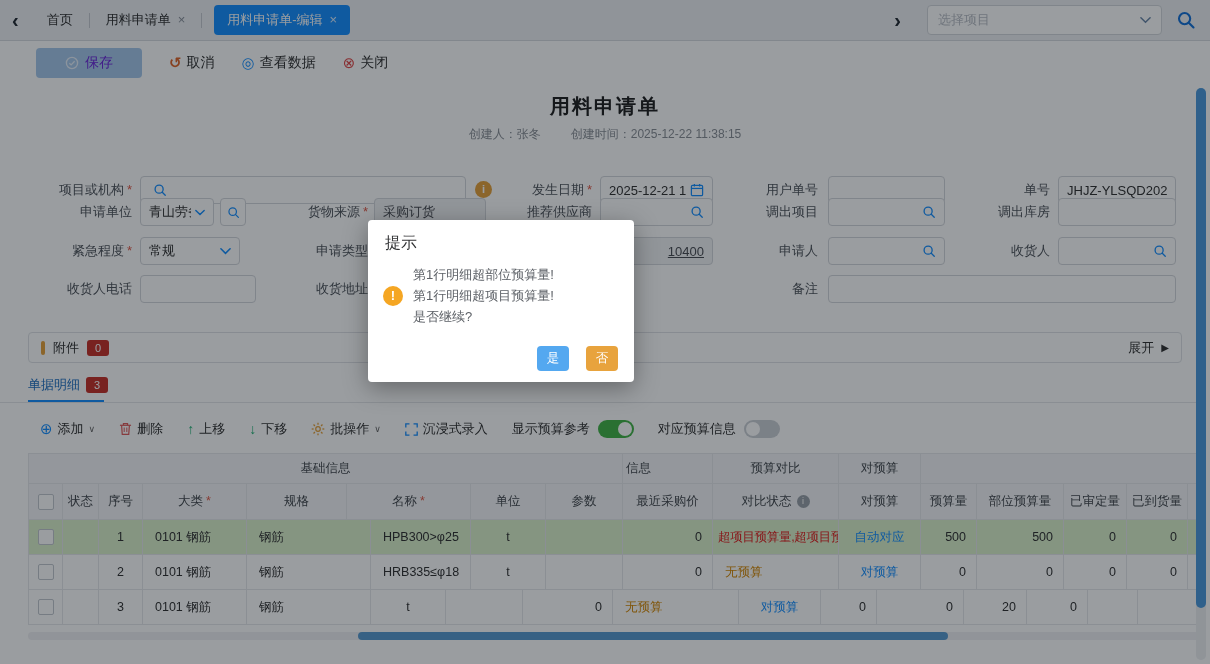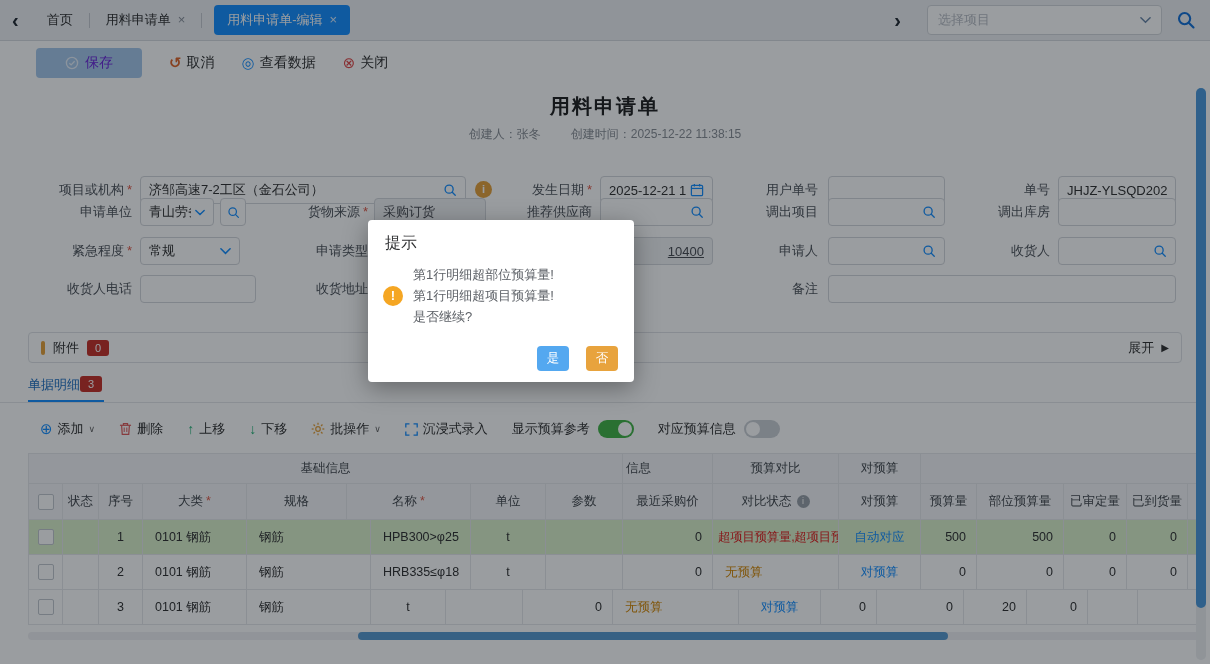--- a/index.html
+++ b/index.html
@@ -40,21 +40,21 @@
   .info-dot{position:absolute;top:5px;width:17px;height:17px;border-radius:50%;background:#e6a23c;color:#fff;font-size:11px;font-weight:bold;text-align:center;line-height:17px;}
   
   .attach{position:absolute;top:247px;left:28px;right:28px;height:31px;border:1px solid #dfe2e6;border-radius:4px;display:flex;align-items:center;padding:0 12px;box-sizing:border-box;}
   .amark{width:4px;height:14px;background:#e6a23c;border-radius:2px;margin-right:8px;}
   .atext{font-size:13px;color:#333;}
   .badge{background:#c7332b;color:#fff;font-size:11px;min-width:16px;height:16px;line-height:16px;text-align:center;border-radius:3px;padding:0 3px;margin-left:8px;}
   .aexpand{margin-left:auto;display:flex;align-items:center;gap:7px;font-size:13px;color:#333;cursor:pointer;}
   .aexpand .tri{font-size:10px;}
   
   .subtab{position:absolute;top:289px;left:0;right:10px;height:28px;border-bottom:1px solid #e4e6ea;}
-  .subtab-item{position:absolute;left:28px;top:2px;display:flex;font-size:13px;color:#1f6fc0;cursor:pointer;}
+  .subtab-item{position:absolute;left:28px;top:2px;display:flex;align-items:center;gap:6px;font-size:13px;color:#1f6fc0;cursor:pointer;}
   .subtab-line{position:absolute;left:28px;top:26px;width:76px;height:2px;background:#1890ff;}
   
   .gtools{position:absolute;top:330px;left:40px;height:28px;display:flex;align-items:center;gap:24px;font-size:13px;color:#333;}
   .gt{display:flex;align-items:center;gap:5px;cursor:pointer;}
   .gt .plus{color:#1890ff;font-size:15px;}
   .gt .up{color:#27b477;font-size:14px;font-weight:bold;}
   .gt .dn{color:#27b477;font-size:14px;font-weight:bold;}
   .gt .mini{font-size:9px;color:#666;}
   .tgwrap{display:flex;align-items:center;gap:8px;}
   .tg{width:36px;height:18px;border-radius:9px;position:relative;cursor:pointer;}
@@ -169,21 +169,20 @@
   <div class="doc-meta">
     <span>创建人：张冬</span>
     <span>创建时间：2025-12-22 11:38:15</span>
   </div>
 
   <div class="form">
 
     <div class="frow" style="top:0;margin-top:16px;">
       <div class="flabel req" style="left:28px;width:104px;">项目或机构</div>
       <div class="fld" style="left:140px;width:326px;">
-        <span class="val">济邹高速7-2工区（金石公司）</span>
         <span class="sic">
           <svg width="14" height="14" viewBox="0 0 16 16">
               <circle cx="7" cy="7" r="4.6" fill="none" stroke="#1890ff" stroke-width="1.5"></circle>
               <line x1="10.6" y1="10.6" x2="14" y2="14" stroke="#1890ff" stroke-width="1.5" stroke-linecap="round"></line>
             </svg>
         </span>
       </div>
       <div class="info-dot" style="left:475px;">i</div>
       <div class="flabel req" style="left:500px;width:92px;">发生日期</div>
       <div class="fld" style="left:600px;width:113px;">

